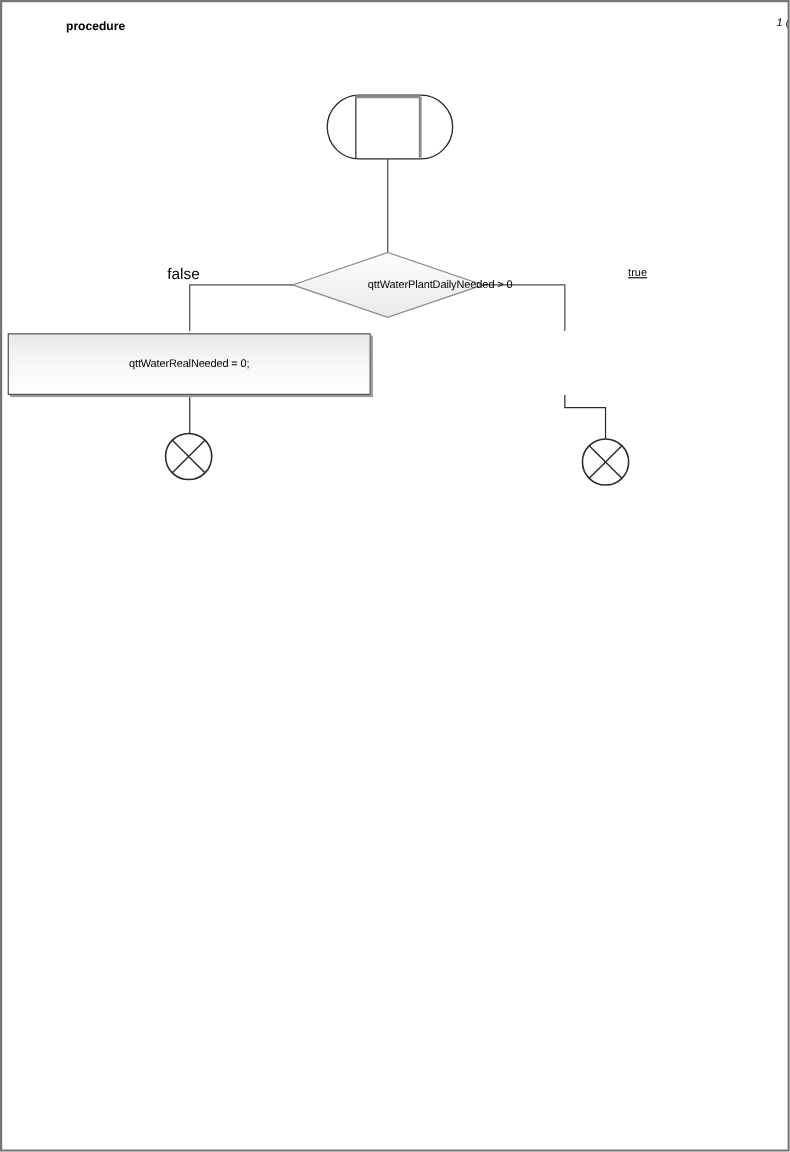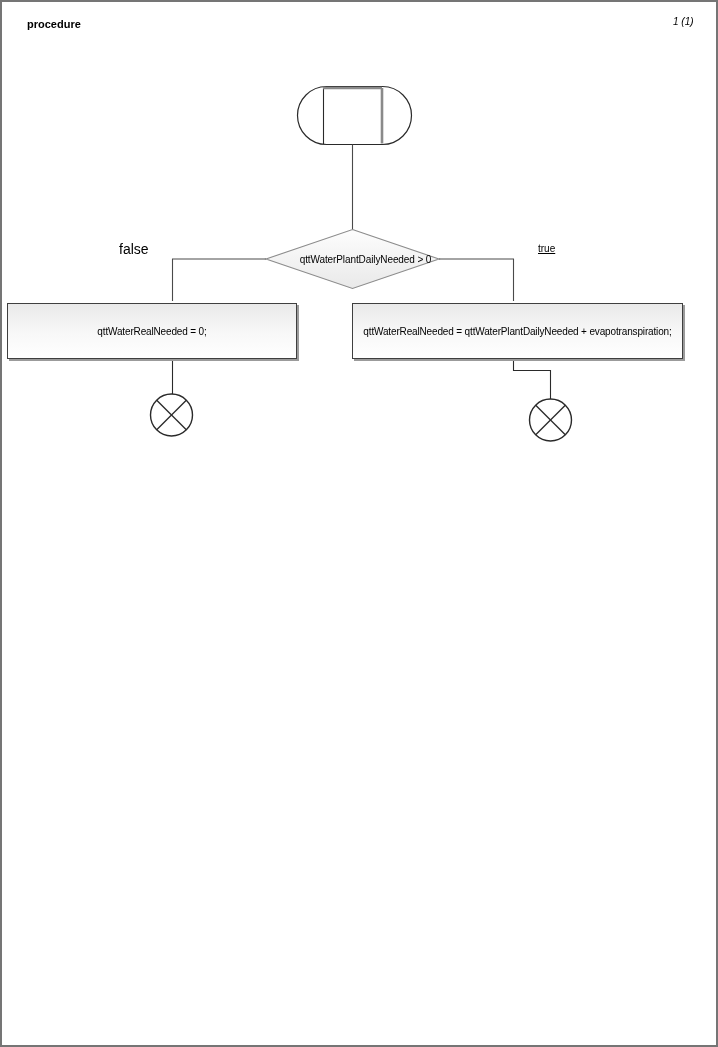--- a/index.html
+++ b/index.html
@@ -8,53 +8,53 @@
     position: relative;
     width: 718px;
     height: 1047px;
     border: 2px solid #757575;
     background: #ffffff;
     font-family: "Liberation Sans", sans-serif;
     color: #000000;
     overflow: hidden;
   }
   .layer { position: absolute; left: 0; top: 0; }
-  .txt { position: absolute; white-space: nowrap; }
+  .txt { position: absolute; white-space: nowrap; margin-left: 33px; }
   .kind-label {
     left: 25px; top: 16px;
     font-size: 11px; font-weight: bold;
   }
   .signature {
     left: 97px; top: 18px;
     font-size: 10px; letter-spacing: -0.25px;
   }
   .page-number {
     left: 671px; top: 14px;
     font-size: 10px; font-style: italic;
   }
   .decision-label {
-    left: 277px; top: 252px; width: 173px;
-    text-align: center; font-size: 10px; letter-spacing: -0.1px;
+    left: 258px; top: 252px; width: 173px;
+    text-align: right; font-size: 10px; letter-spacing: -0.1px;
   }
   .guard-false { left: 117px; top: 239px; font-size: 14px; }
   .guard-true  { left: 536px; top: 241px; font-size: 10px; text-decoration: underline; }
   .action-box {
     position: absolute;
     top: 301px;
     height: 56px;
     border: 1px solid #3f3f3f;
     background: linear-gradient(180deg, #e9e9e9 0%, #f8f8f8 55%, #ffffff 100%);
     box-shadow: 2px 2px 0 #9b9b9b;
     display: flex;
     align-items: center;
     justify-content: center;
     font-size: 10px;
     letter-spacing: -0.15px;
   }
-  .action-false { left: 5px; width: 290px; text-align: center; }
+  .action-false { left: 5px; width: 330px; text-align: center; }
   .action-true  { left: 350px; width: 331px; }
 </style>
 </head>
 <body>
 
 <div class="canvas">
 
   <svg class="layer" width="714" height="1043" viewBox="0 0 714 1043">
     <defs>
       <linearGradient id="gDiamond" x1="0" y1="0" x2="0" y2="1">
@@ -99,17 +99,14 @@
   <div class="txt page-number">1 (1)</div>
 
   <div class="txt decision-label">qttWaterPlantDailyNeeded &gt; 0</div>
 
   <div class="txt guard-false">false</div>
   <div class="txt guard-true">true</div>
 
   <div class="action-box action-false">
     <span>qttWaterRealNeeded = 0;</span>
   </div>
-  <div class="action-box action-true">
-    <span>qttWaterRealNeeded = qttWaterPlantDailyNeeded + evapotranspiration;</span>
-  </div>
 
 </div>
 
 </body></html>

